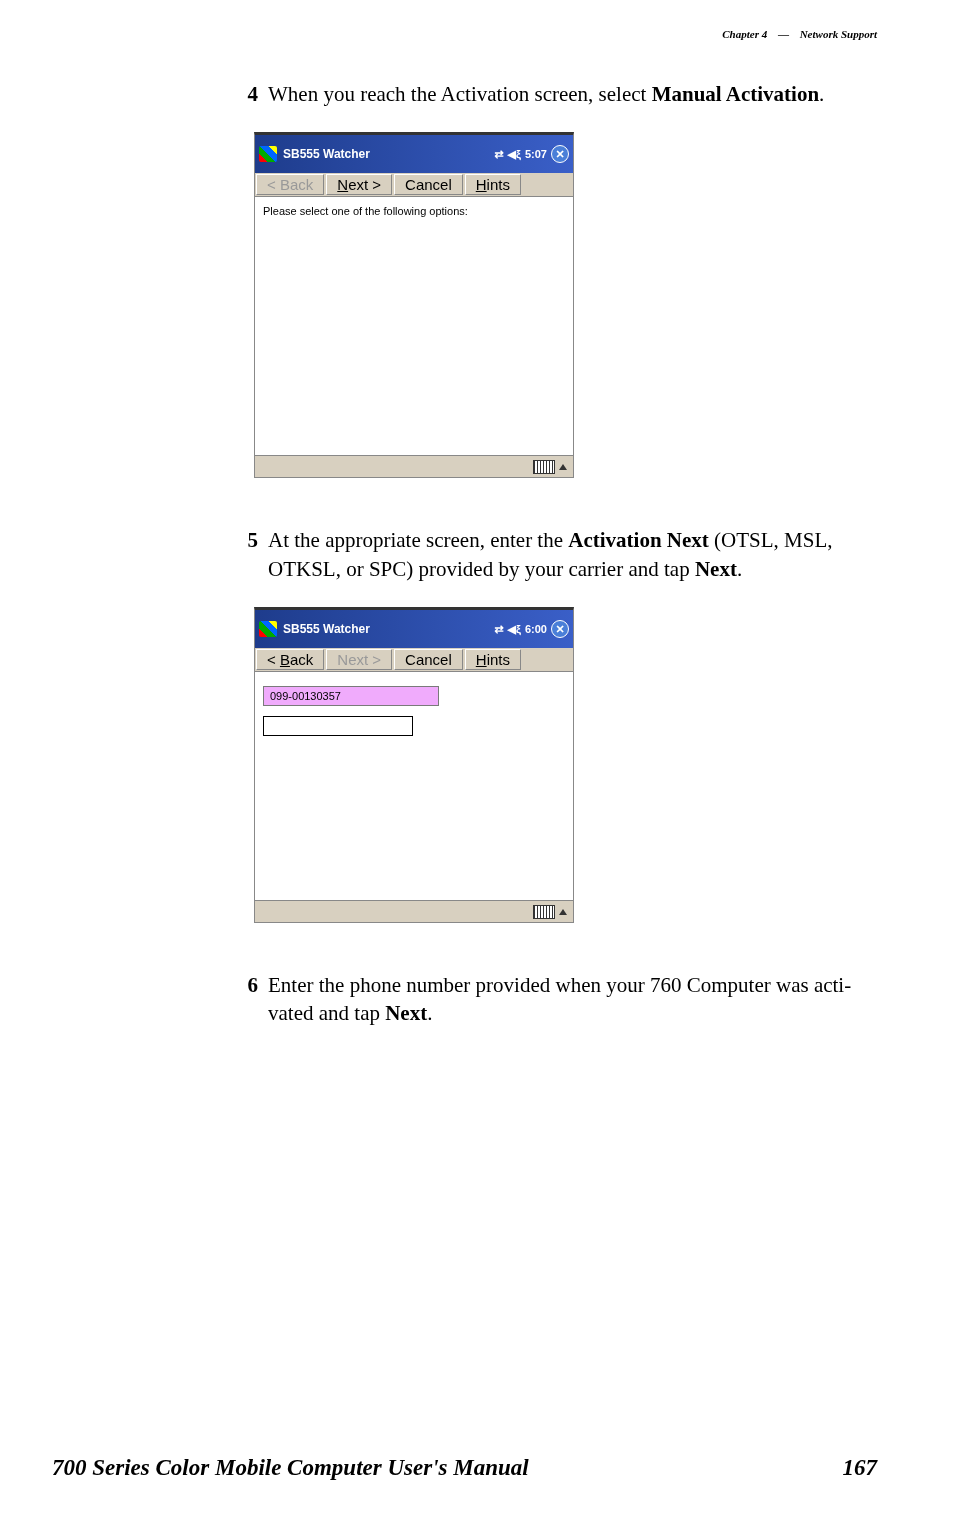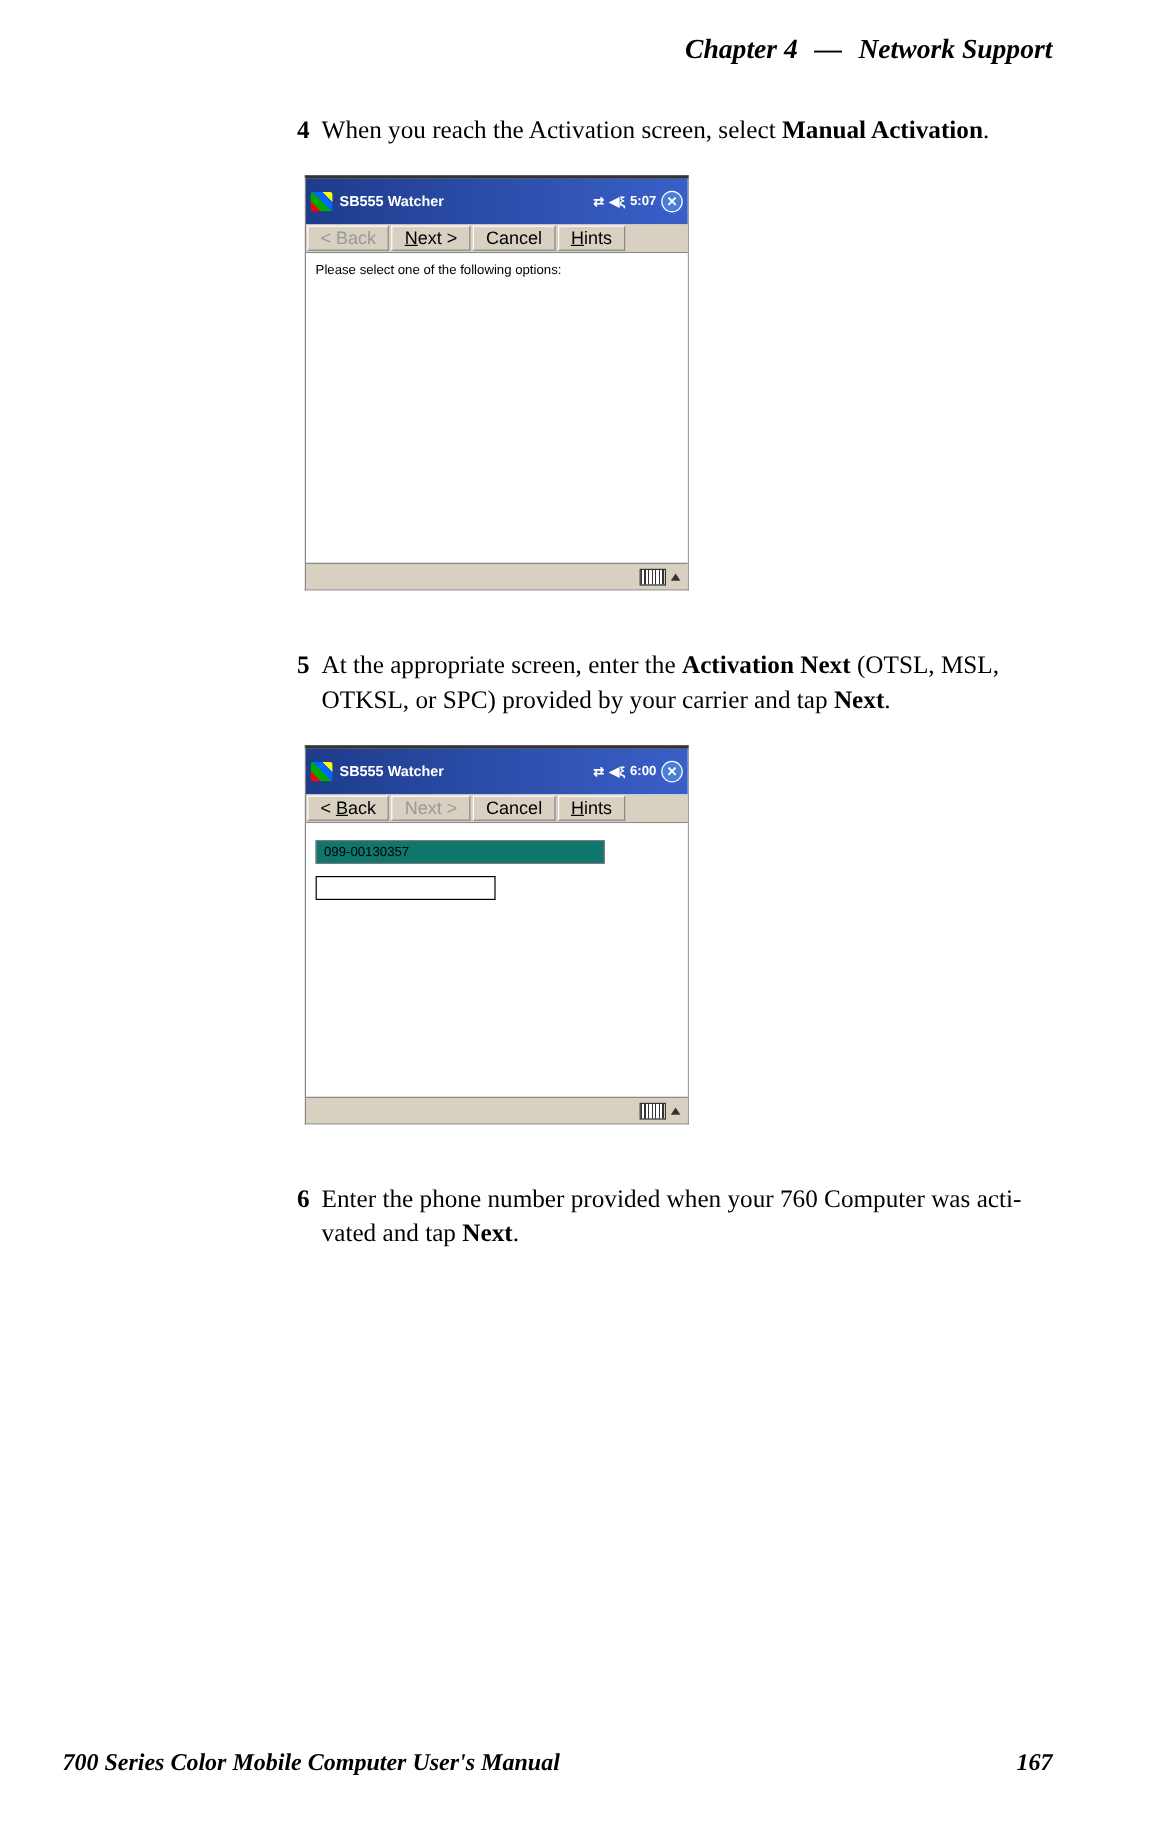--- a/index.html
+++ b/index.html
@@ -9,21 +9,21 @@
       background: #fff;
       font-family: Georgia, 'Times New Roman', serif;
       color: #000;
       position: relative;
     }
     .page-header {
       text-align: right;
       padding: 28px 90px 0 0;
       font-weight: bold;
       font-style: italic;
-      font-size: 23px;
+      font-size: 11px;
     }
     .page-header .sep { font-style: normal; margin: 0 8px; }
     .content {
       padding: 40px 90px 0 234px;
     }
     .step {
       display: flex;
       margin-bottom: 24px;
       font-size: 21px;
       line-height: 1.35;
@@ -116,24 +116,24 @@
       align-items: center;
       justify-content: center;
       margin-top: 2px;
       flex-shrink: 0;
     }
     .radio .dot { width: 6px; height: 6px; background:#000; border-radius:50%; }
     .opt-label { width: 72px; }
     .opt-desc { flex: 1; }
     .esn-box {
       border: 1px solid #7a7a7a;
-      background: #0f766e;
+      background: #f0abfc;
       padding: 3px 6px;
       margin: 6px 0 10px 0;
-      width: 241px;
+      width: 176px;
       font-size: 11px;
     }
     .code-input {
       border: 1px solid #000;
       width: 150px;
       height: 20px;
       margin-top: 6px;
       background: #fff;
     }
     .pda-bottombar {
@@ -160,21 +160,21 @@
     .page-footer {
       position: absolute;
       bottom: 38px;
       left: 0;
       width: 100%;
       display: flex;
       justify-content: space-between;
       padding: 0 90px 0 52px;
       font-weight: bold;
       font-style: italic;
-      font-size: 20px;
+      font-size: 23px;
     }
   </style>
 </head>
 <body>
 
 <div class="page-header">
   <span>Chapter</span>
   <span>4</span>
   <span class="sep">—</span>
   <span>Network Support</span>

